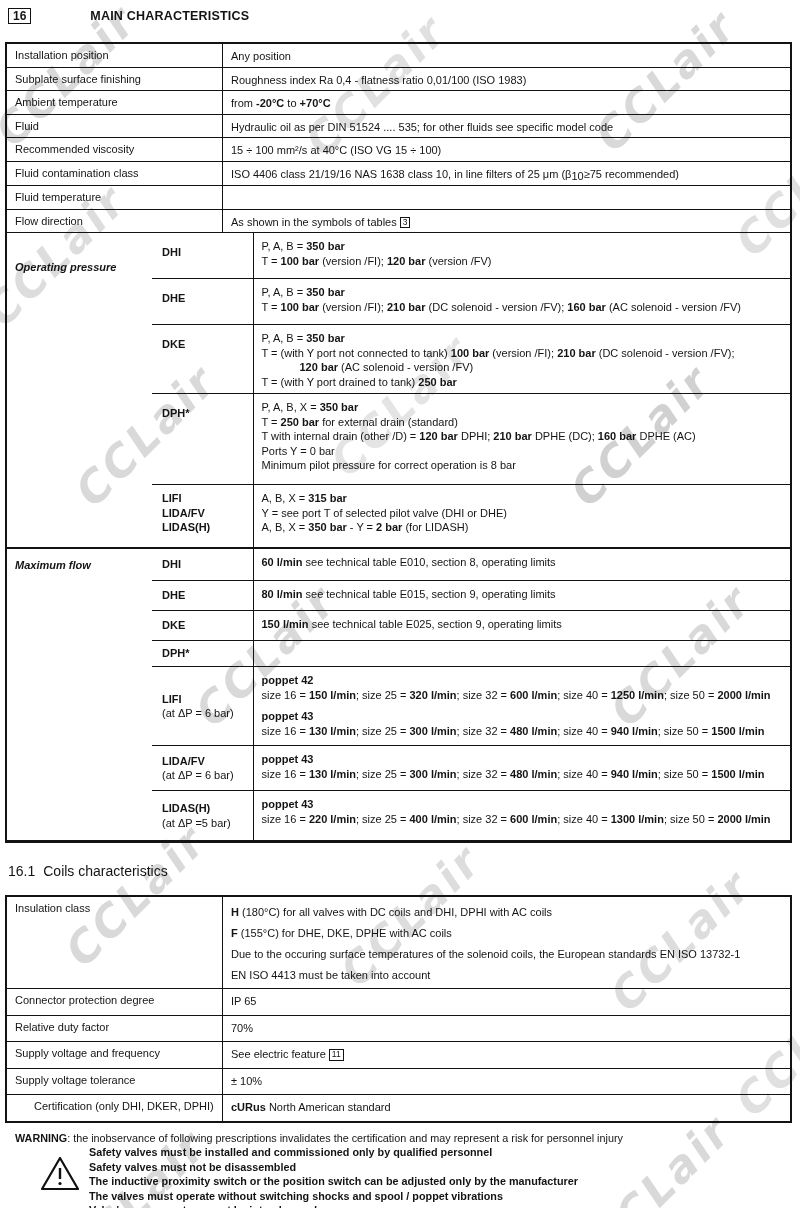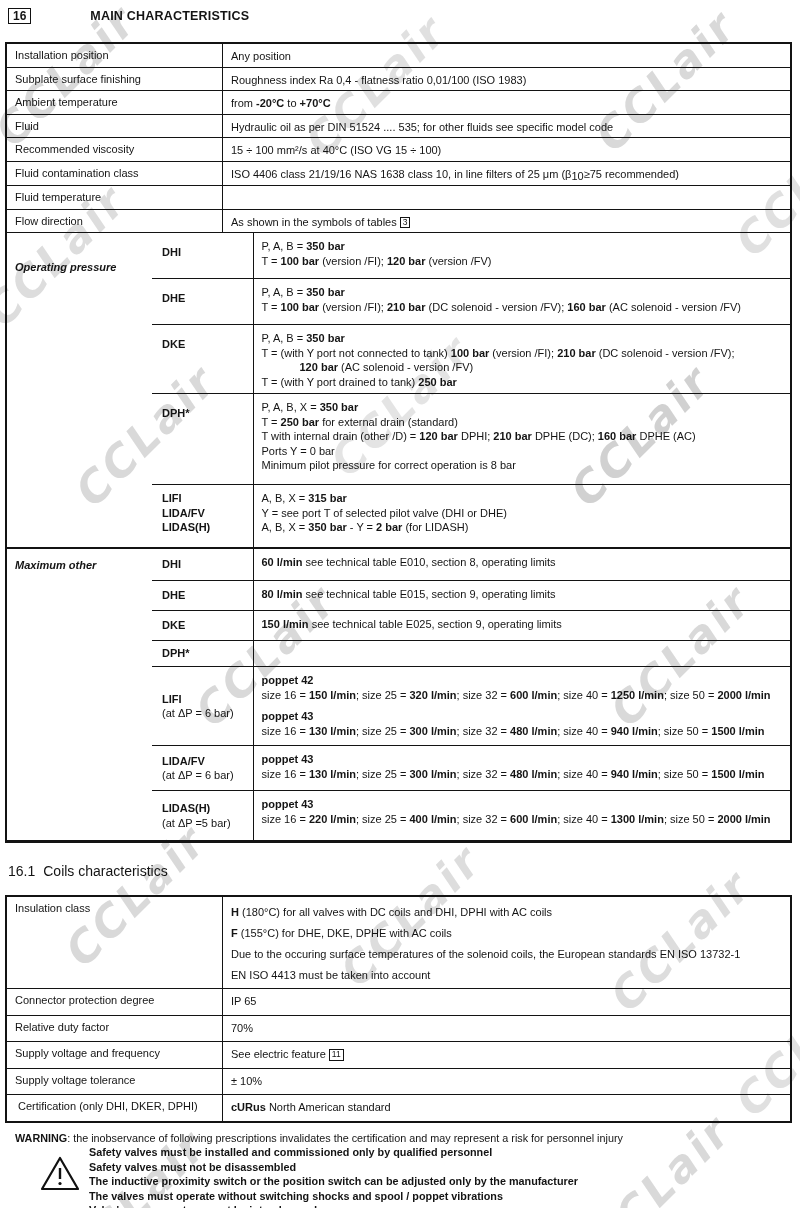--- a/index.html
+++ b/index.html
@@ -187,21 +187,21 @@
             <div class="subval">
                 <div class="cl"><span>A, B, X = </span><span class="b">315 bar</span></div>
                 <div class="cl"><span>Y = see port T of selected pilot valve (DHI or DHE)</span></div>
                 <div class="cl"><span>A, B, X = </span><span class="b">350 bar</span><span> - Y = </span><span class="b">2 bar</span><span> (for LIDASH)</span></div>
               </div>
           </div>
         </div>
       </div>
 
       <div class="row grow mf">
-        <div class="glabel">Maximum other</div>
+        <div class="glabel">Maximum flow</div>
         <div class="subrows">
           <div class="subrow" style="min-height:31px">
             <div class="sublabel">
                 <div class="cl"><span class="b">DHI</span></div>
               </div>
             <div class="subval">
                 <div class="cl"><span class="b">60 l/min</span><span>  see technical table E010, section 8, operating limits</span></div>
               </div>
           </div>
           <div class="subrow" style="min-height:29px">
@@ -294,21 +294,21 @@
             <div class="cl"><span>See electric feature </span><span class="boxnum">11</span></div>
           </div>
       </div>
       <div class="row" style="min-height:25.5px">
         <div class="cell lbl">Supply voltage tolerance</div>
         <div class="cell val">
             <div class="cl"><span>± 10%</span></div>
           </div>
       </div>
       <div class="row" style="min-height:25.5px">
-        <div class="cell lbl" style="padding-left:11px">Certification (only DHI, DKER, DPHI)</div>
+        <div class="cell lbl" style="padding-left:27px">Certification (only DHI, DKER, DPHI)</div>
         <div class="cell val">
             <div class="cl"><span class="b">cURus</span><span> North American standard</span></div>
           </div>
       </div>
     </div>
 
     <div class="warning">
       <span class="warn-icon">
         <svg width="40" height="36" viewBox="0 0 40 36">
           <path d="M20 2 L38 33 L2 33 Z" fill="none" stroke="#111" stroke-width="2.2" stroke-linejoin="round"></path>

